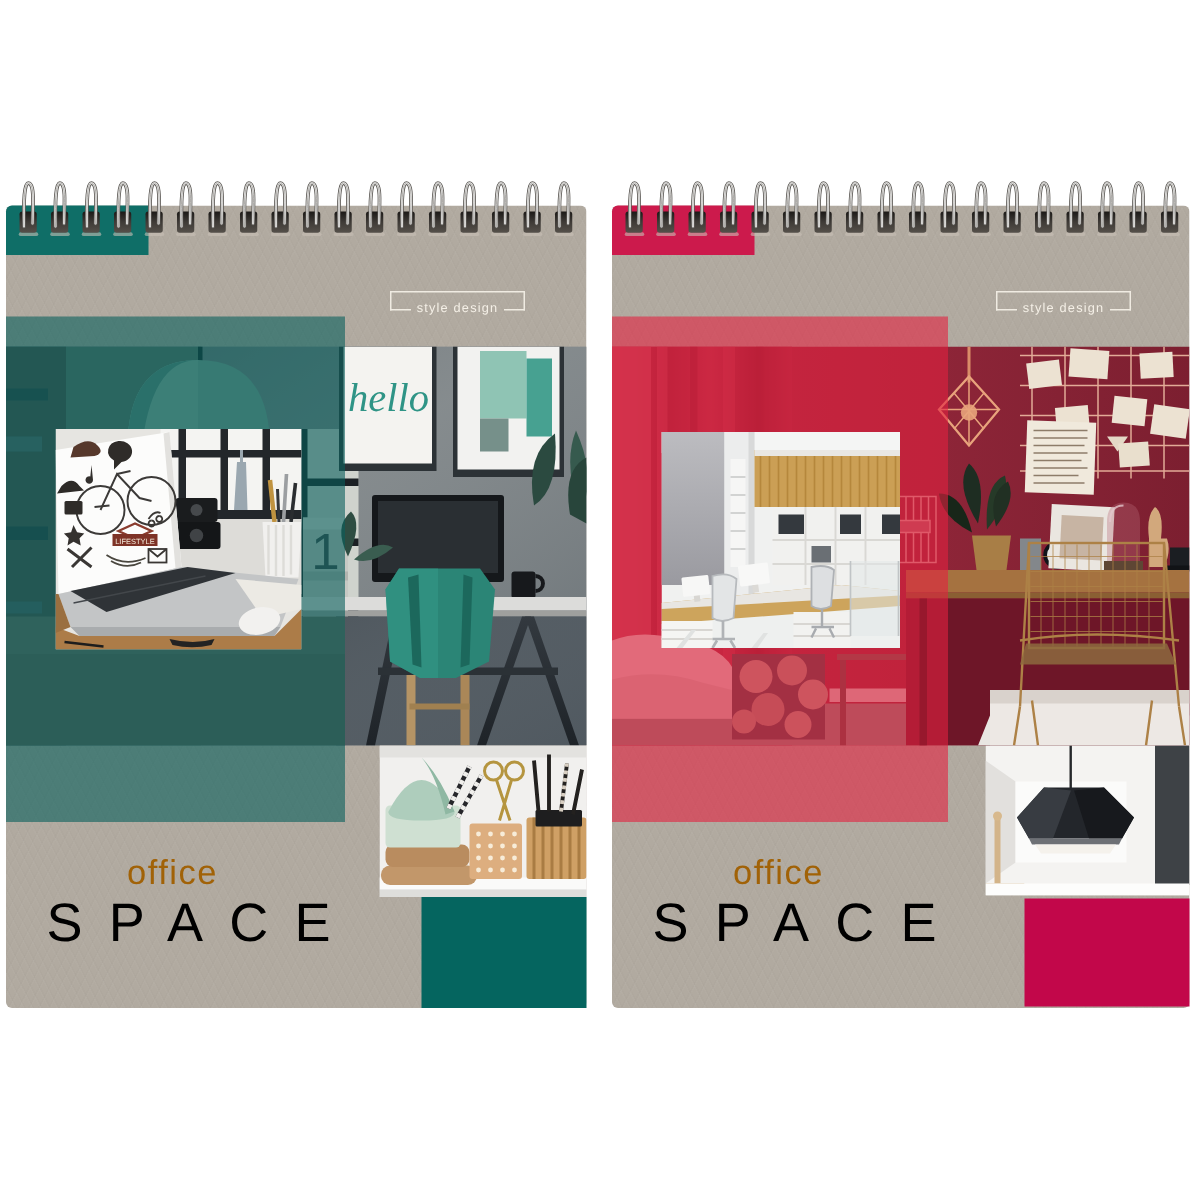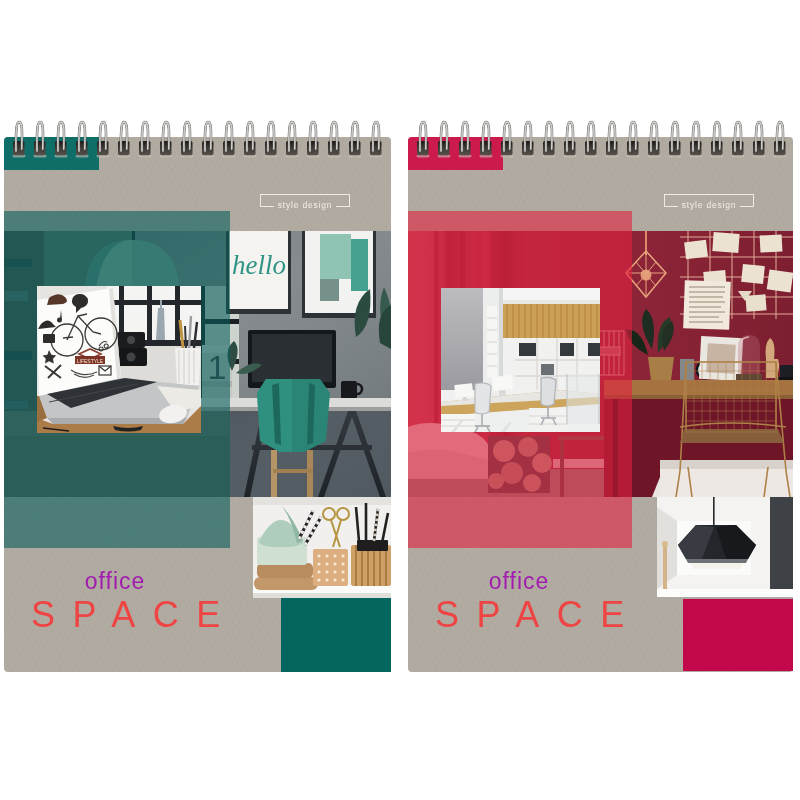--- a/index.html
+++ b/index.html
@@ -4,22 +4,22 @@
 <style>
   html,body{margin:0;padding:0;background:#ffffff;width:800px;height:800px;overflow:hidden;}
   *{box-sizing:border-box;}
   .abs{position:absolute;}
   body{font-family:"Liberation Sans", sans-serif;position:relative;}
   .cover{background:#b1aaa0;
     background-image:
       repeating-linear-gradient(63deg, rgba(255,255,255,0.02) 0 1px, rgba(0,0,0,0.012) 1px 2px, rgba(0,0,0,0) 2px 5px),
       repeating-linear-gradient(-63deg, rgba(255,255,255,0.018) 0 1px, rgba(0,0,0,0.01) 1px 2px, rgba(0,0,0,0) 2px 6px);
     border-radius:4px;}
-  .office{color:#a21caf;font-size:23px;letter-spacing:1px;font-weight:400;}
-  .space{color:#ef4444;font-size:36px;letter-spacing:17.5px;font-weight:400;}
+  .office{color:#a16207;font-size:23px;letter-spacing:1px;font-weight:400;}
+  .space{color:#000000;font-size:36px;letter-spacing:17.5px;font-weight:400;}
 </style>
 </head>
 <body>
 
 <div class="abs" style="left:0;top:0;width:800px;height:800px;background:#ffffff;"></div>
 
 <div class="abs cover" style="left:4px;top:137px;width:387px;height:535px;"></div>
 
 <svg class="abs" style="left:4px;top:231px;" width="387" height="266" viewBox="0 0 387 266">
 

